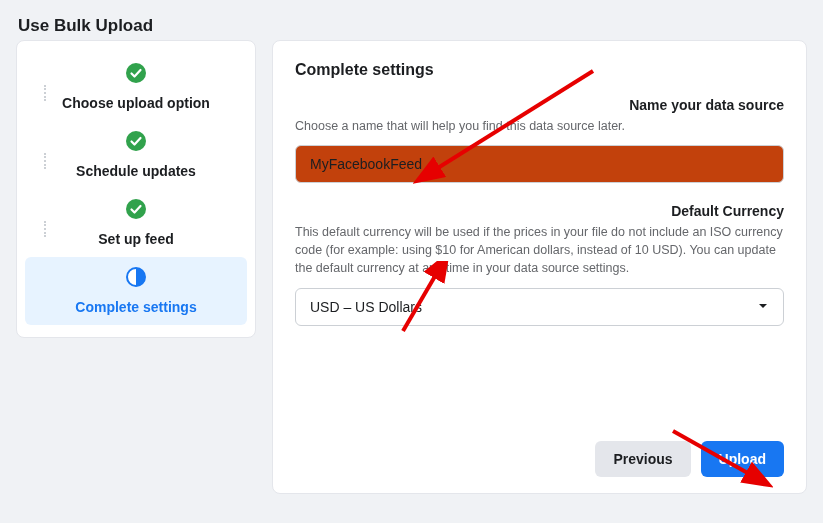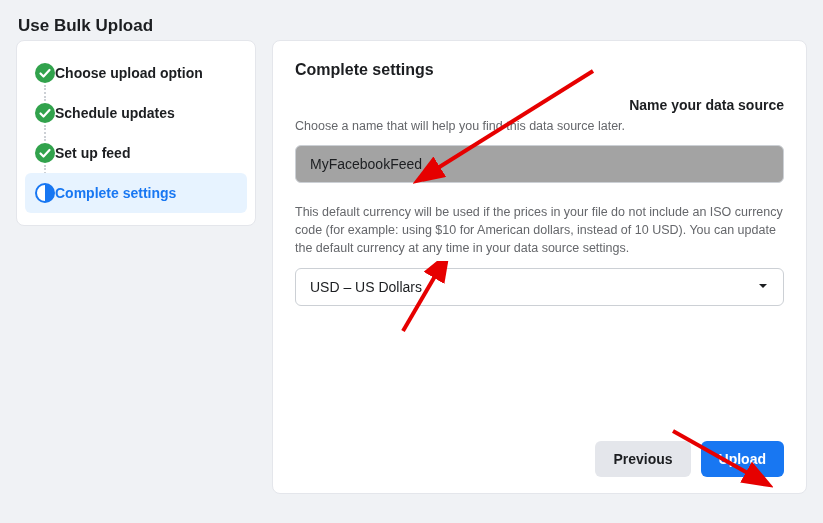--- a/index.html
+++ b/index.html
@@ -29,23 +29,25 @@
       width: 240px;
       background: #fff;
       border-radius: 8px;
       border: 1px solid #e4e6eb;
       padding: 12px 8px;
       height: fit-content;
     }
     .step {
       display: flex;
       align-items: center;
+      gap: 12px;
       padding: 10px 10px;
       border-radius: 6px;
       position: relative;
+      flex-direction: column;
     }
     .step .connector {
       position: absolute;
       left: 19px;
       top: 32px;
       height: 16px;
       border-left: 2px dotted #ccd0d5;
       z-index: 0;
     }
     .step:last-child .connector {
@@ -101,21 +103,21 @@
       margin-bottom: 10px;
       line-height: 1.45;
     }
     .text-input {
       width: 100%;
       border: 1px solid #ccd0d5;
       border-radius: 6px;
       padding: 10px 14px;
       font-size: 14px;
       color: #1c1e21;
-      background: #a3a3a3;
+      background: #c2410c;
       margin-bottom: 20px;
       font-family: inherit;
     }
     .select-wrap {
       width: 100%;
       border: 1px solid #ccd0d5;
       border-radius: 6px;
       padding: 10px 14px;
       font-size: 14px;
       color: #1c1e21;
@@ -211,20 +213,21 @@
     </div>
   </div>
 
   <div class="main">
     <h2>Complete settings</h2>
 
     <div class="field-title">Name your data source</div>
     <div class="field-help">Choose a name that will help you find this data source later.</div>
     <input type="text" class="text-input" value="MyFacebookFeed" style="">
 
+    <div class="field-title">Default Currency</div>
     <div class="field-help">This default currency will be used if the prices in your file do not include an ISO currency code (for example: using $10 for American dollars, instead of 10 USD). You can update the default currency at any time in your data source settings.</div>
     <div class="select-wrap">
       <span>USD – US Dollars</span>
       <span>
         <svg width="12" height="12" viewBox="0 0 12 12">
             <path d="M2 4 L6 8 L10 4 Z" fill="#1c1e21"></path>
           </svg>
       </span>
     </div>
 

